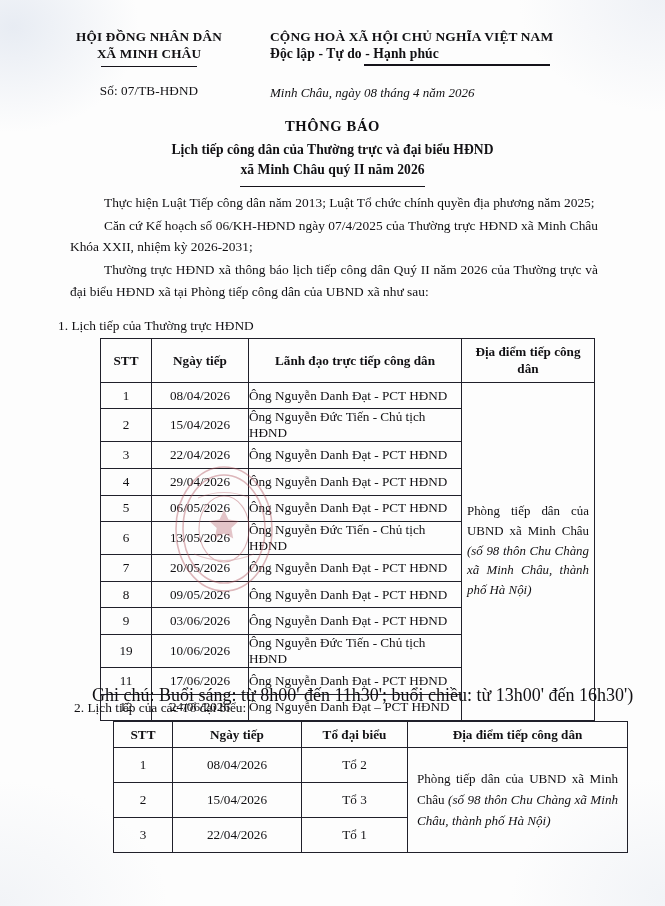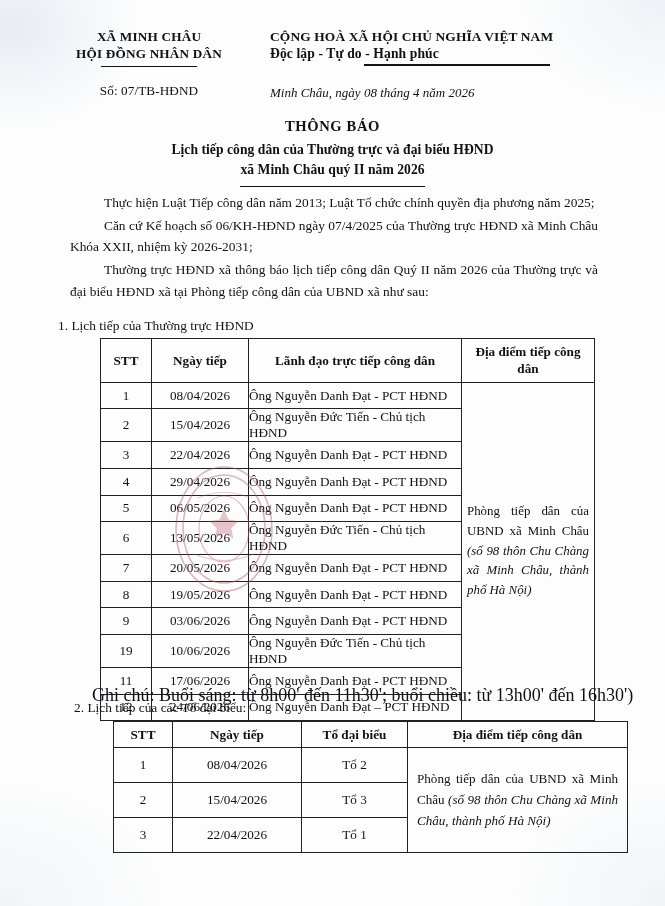--- a/index.html
+++ b/index.html
@@ -231,22 +231,22 @@
   }
 </style>
 </head>
 <body>
 
 <div class="page">
   <div class="content">
 
     <div class="doc-header">
       <div class="hdr-left">
+        <div class="org-name">HỘI ĐỒNG NHÂN DÂN</div>
         <div class="org-name">XÃ MINH CHÂU</div>
-        <div class="org-name">HỘI ĐỒNG NHÂN DÂN</div>
         <div class="rule-short"></div>
         <div class="doc-number">Số: 07/TB-HĐND</div>
       </div>
       <div class="hdr-right">
         <div class="nation">CỘNG HOÀ XÃ HỘI CHỦ NGHĨA VIỆT NAM</div>
         <div class="motto">Độc lập - Tự do - Hạnh phúc</div>
         <div class="rule-mid"></div>
         <div class="place-date">Minh Châu, ngày 08 tháng 4 năm 2026</div>
       </div>
     </div>
@@ -310,21 +310,21 @@
             <td class="c-date">13/05/2026</td>
             <td class="c-leader">Ông Nguyễn Đức Tiến - Chủ tịch HĐND</td>
           </tr>
           <tr>
             <td class="c-stt">7</td>
             <td class="c-date">20/05/2026</td>
             <td class="c-leader">Ông Nguyễn Danh Đạt - PCT HĐND</td>
           </tr>
           <tr>
             <td class="c-stt">8</td>
-            <td class="c-date">19/05/2026</td>
+            <td class="c-date">09/05/2026</td>
             <td class="c-leader">Ông Nguyễn Danh Đạt - PCT HĐND</td>
           </tr>
           <tr>
             <td class="c-stt">9</td>
             <td class="c-date">03/06/2026</td>
             <td class="c-leader">Ông Nguyễn Danh Đạt - PCT HĐND</td>
           </tr>
           <tr>
             <td class="c-stt">19</td>
             <td class="c-date">10/06/2026</td>

